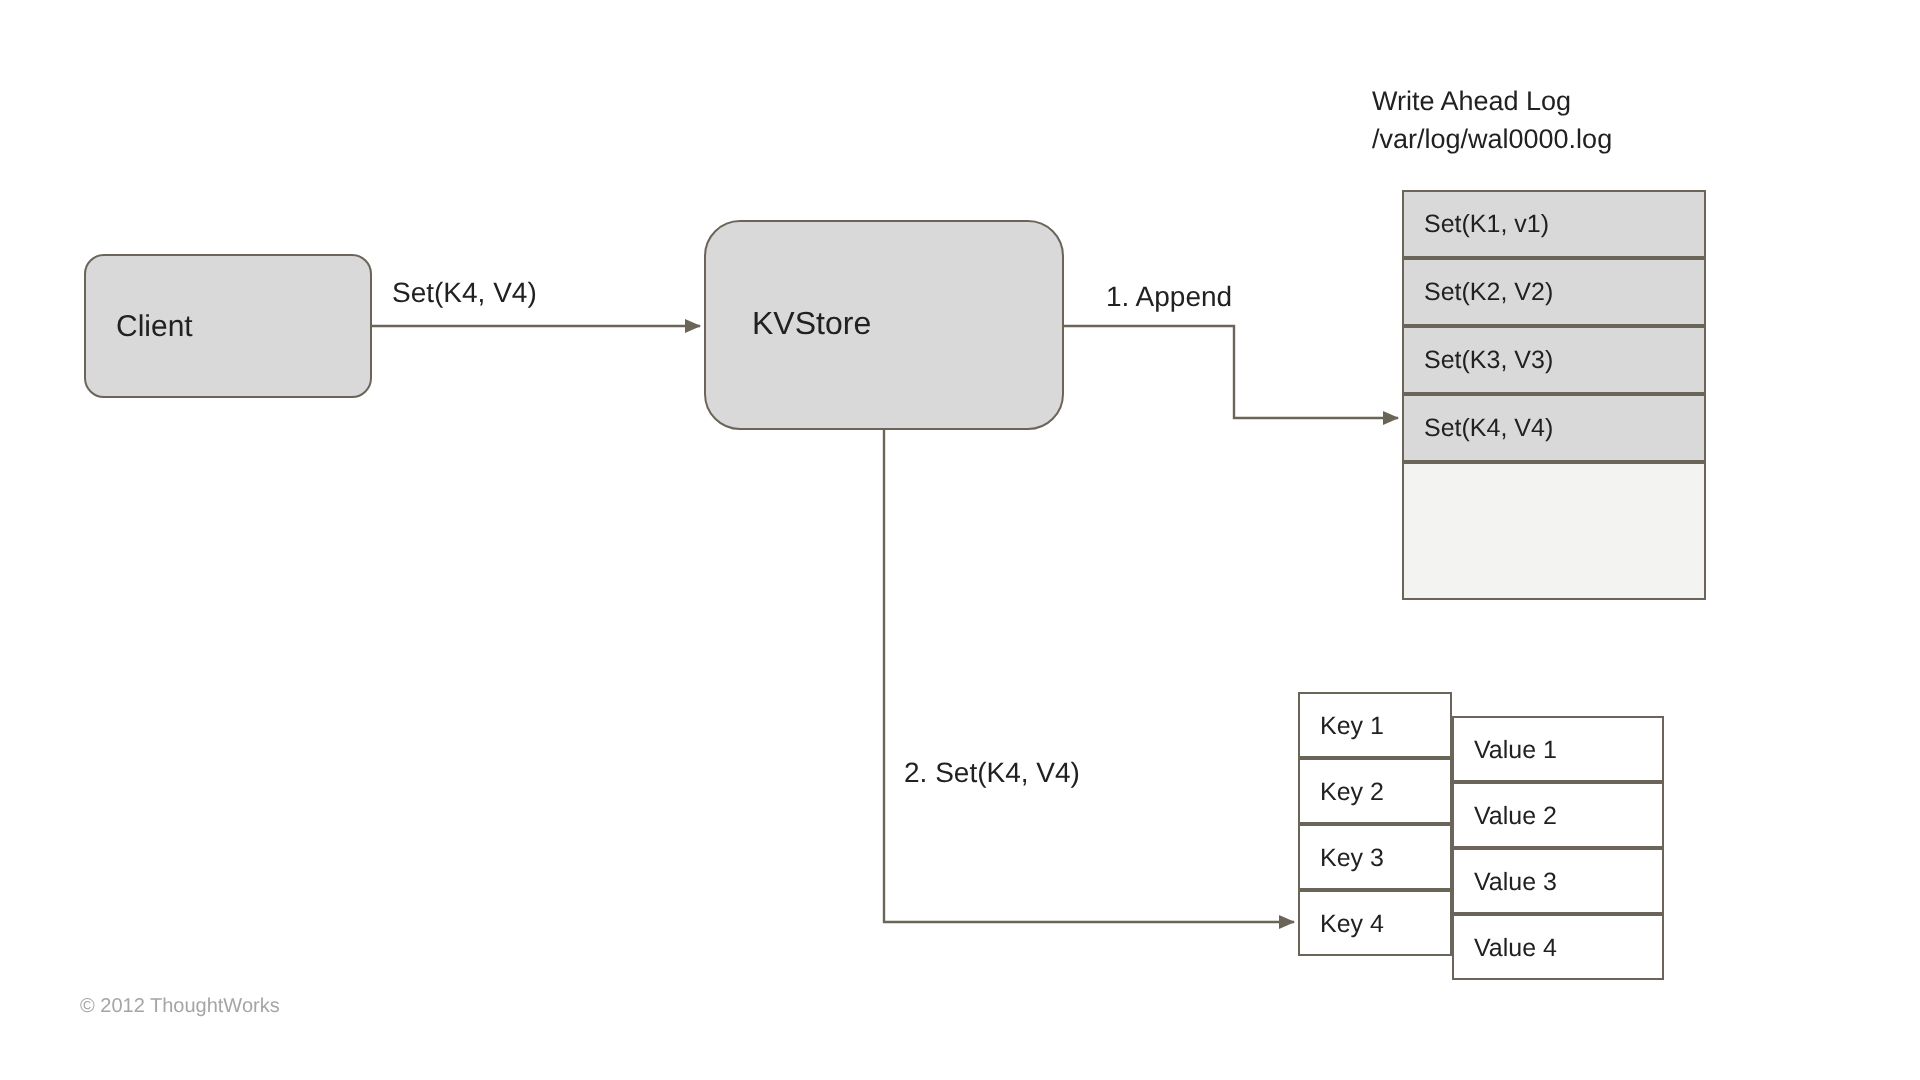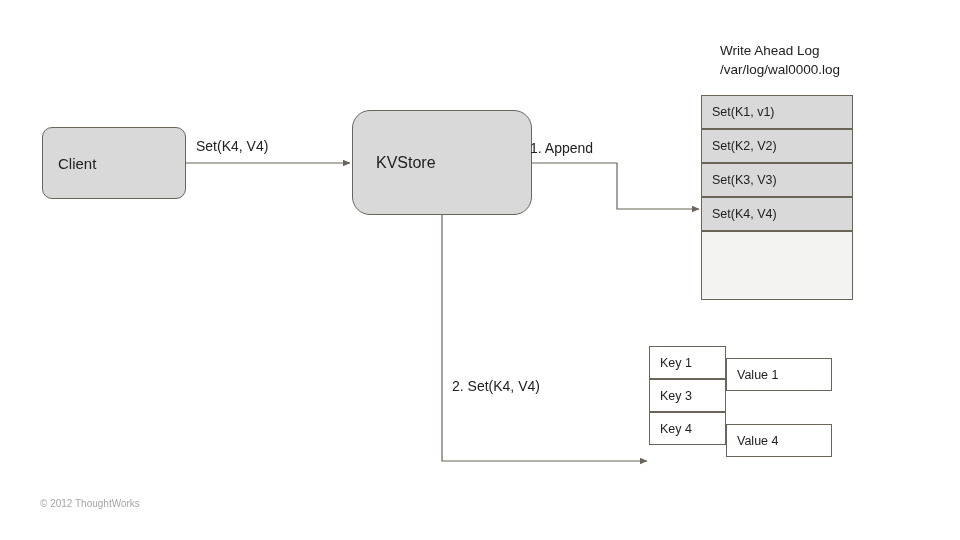--- a/index.html
+++ b/index.html
@@ -40,25 +40,25 @@
     padding-left: 23px;
     font-size: 16px;
   }
   .edge-label {
     position: absolute;
     font-size: 14px;
     white-space: nowrap;
     color: #212121;
   }
   .label-set-k4 { left: 196px; top: 138px; }
-  .label-append { left: 530px; top: 140px; }
+  .label-append { left: 553px; top: 140px; }
   .label-set2   { left: 452px; top: 332px; margin-top: 46px; }
   .wal-title {
     position: absolute;
-    left: 720px; top: 41px;
+    left: 686px; top: 41px;
     font-size: 13.5px;
     line-height: 19px;
     color: #212121;
   }
   .wal-table {
     position: absolute;
     left: 701px; top: 95px;
     width: 152px;
     display: flex;
     flex-direction: column;
@@ -152,21 +152,26 @@
     </div>
     <div class="wal-row empty"></div>
   </div>
 
   <div class="kv-table">
     <div class="kv-row">
       <div class="kv-cell key">Key 1</div>
       <div class="kv-cell value">Value 1</div>
     </div>
     <div class="kv-row">
+      <div class="kv-cell key">Key 2</div>
+      <div class="kv-cell value">Value 2</div>
+    </div>
+    <div class="kv-row">
       <div class="kv-cell key">Key 3</div>
+      <div class="kv-cell value">Value 3</div>
     </div>
     <div class="kv-row">
       <div class="kv-cell key">Key 4</div>
       <div class="kv-cell value">Value 4</div>
     </div>
   </div>
 
   <div class="footer-note">© 2012 ThoughtWorks</div>
 
 </div>

